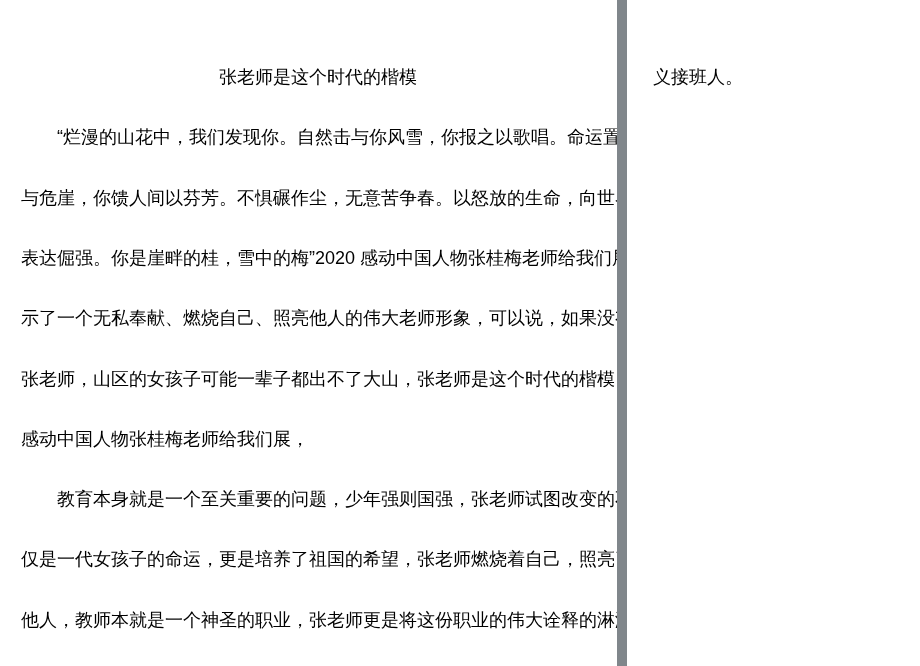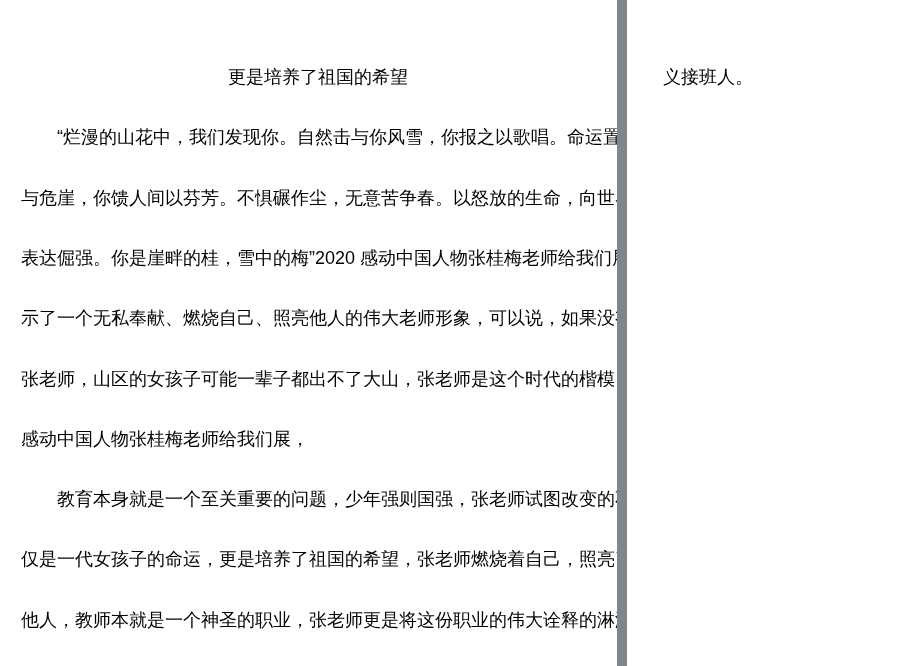--- a/index.html
+++ b/index.html
@@ -34,38 +34,38 @@
     position: absolute;
     left: 21px;
     top: 27px;
     width: 594px;
     font-size: 18px;
     line-height: 20.1px;
     color: #000000;
     white-space: pre;
   }
   .page-2 .textblock {
-    left: 36px;
+    left: 26px;
     width: 245px;
   }
   .doc-title {
     text-align: center;
     white-space: pre;
   }
   .text-line {
     height: 20.1px;
     overflow: visible;
   }
 </style>
 </head>
 <body>
 
 <div class="page page-1">
   <div class="textblock">
-    <div class="doc-title">更是培养了祖国的希望</div>
+    <div class="doc-title">张老师是这个时代的楷模</div>
     <div class="text-line">　　“烂漫的山花中，我们发现你。自然击与你风雪，你报之以歌唱。命运置你</div>
     <div class="text-line">与危崖，你馈人间以芬芳。不惧碾作尘，无意苦争春。以怒放的生命，向世界</div>
     <div class="text-line">表达倔强。你是崖畔的桂，雪中的梅”2020 感动中国人物张桂梅老师给我们展</div>
     <div class="text-line">示了一个无私奉献、燃烧自己、照亮他人的伟大老师形象，可以说，如果没有</div>
     <div class="text-line">张老师，山区的女孩子可能一辈子都出不了大山，张老师是这个时代的楷模，</div>
     <div class="text-line">感动中国人物张桂梅老师给我们展，</div>
     <div class="text-line">　　教育本身就是一个至关重要的问题，少年强则国强，张老师试图改变的不仅</div>
     <div class="text-line">仅是一代女孩子的命运，更是培养了祖国的希望，张老师燃烧着自己，照亮了</div>
     <div class="text-line">他人，教师本就是一个神圣的职业，张老师更是将这份职业的伟大诠释的淋漓</div>
     

